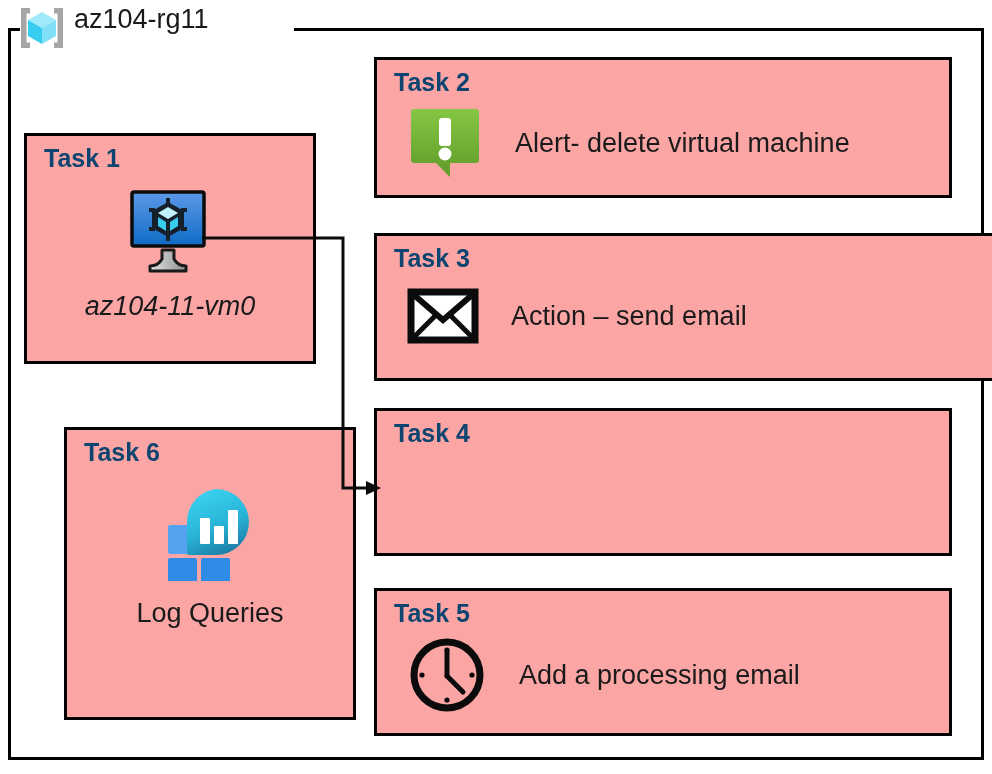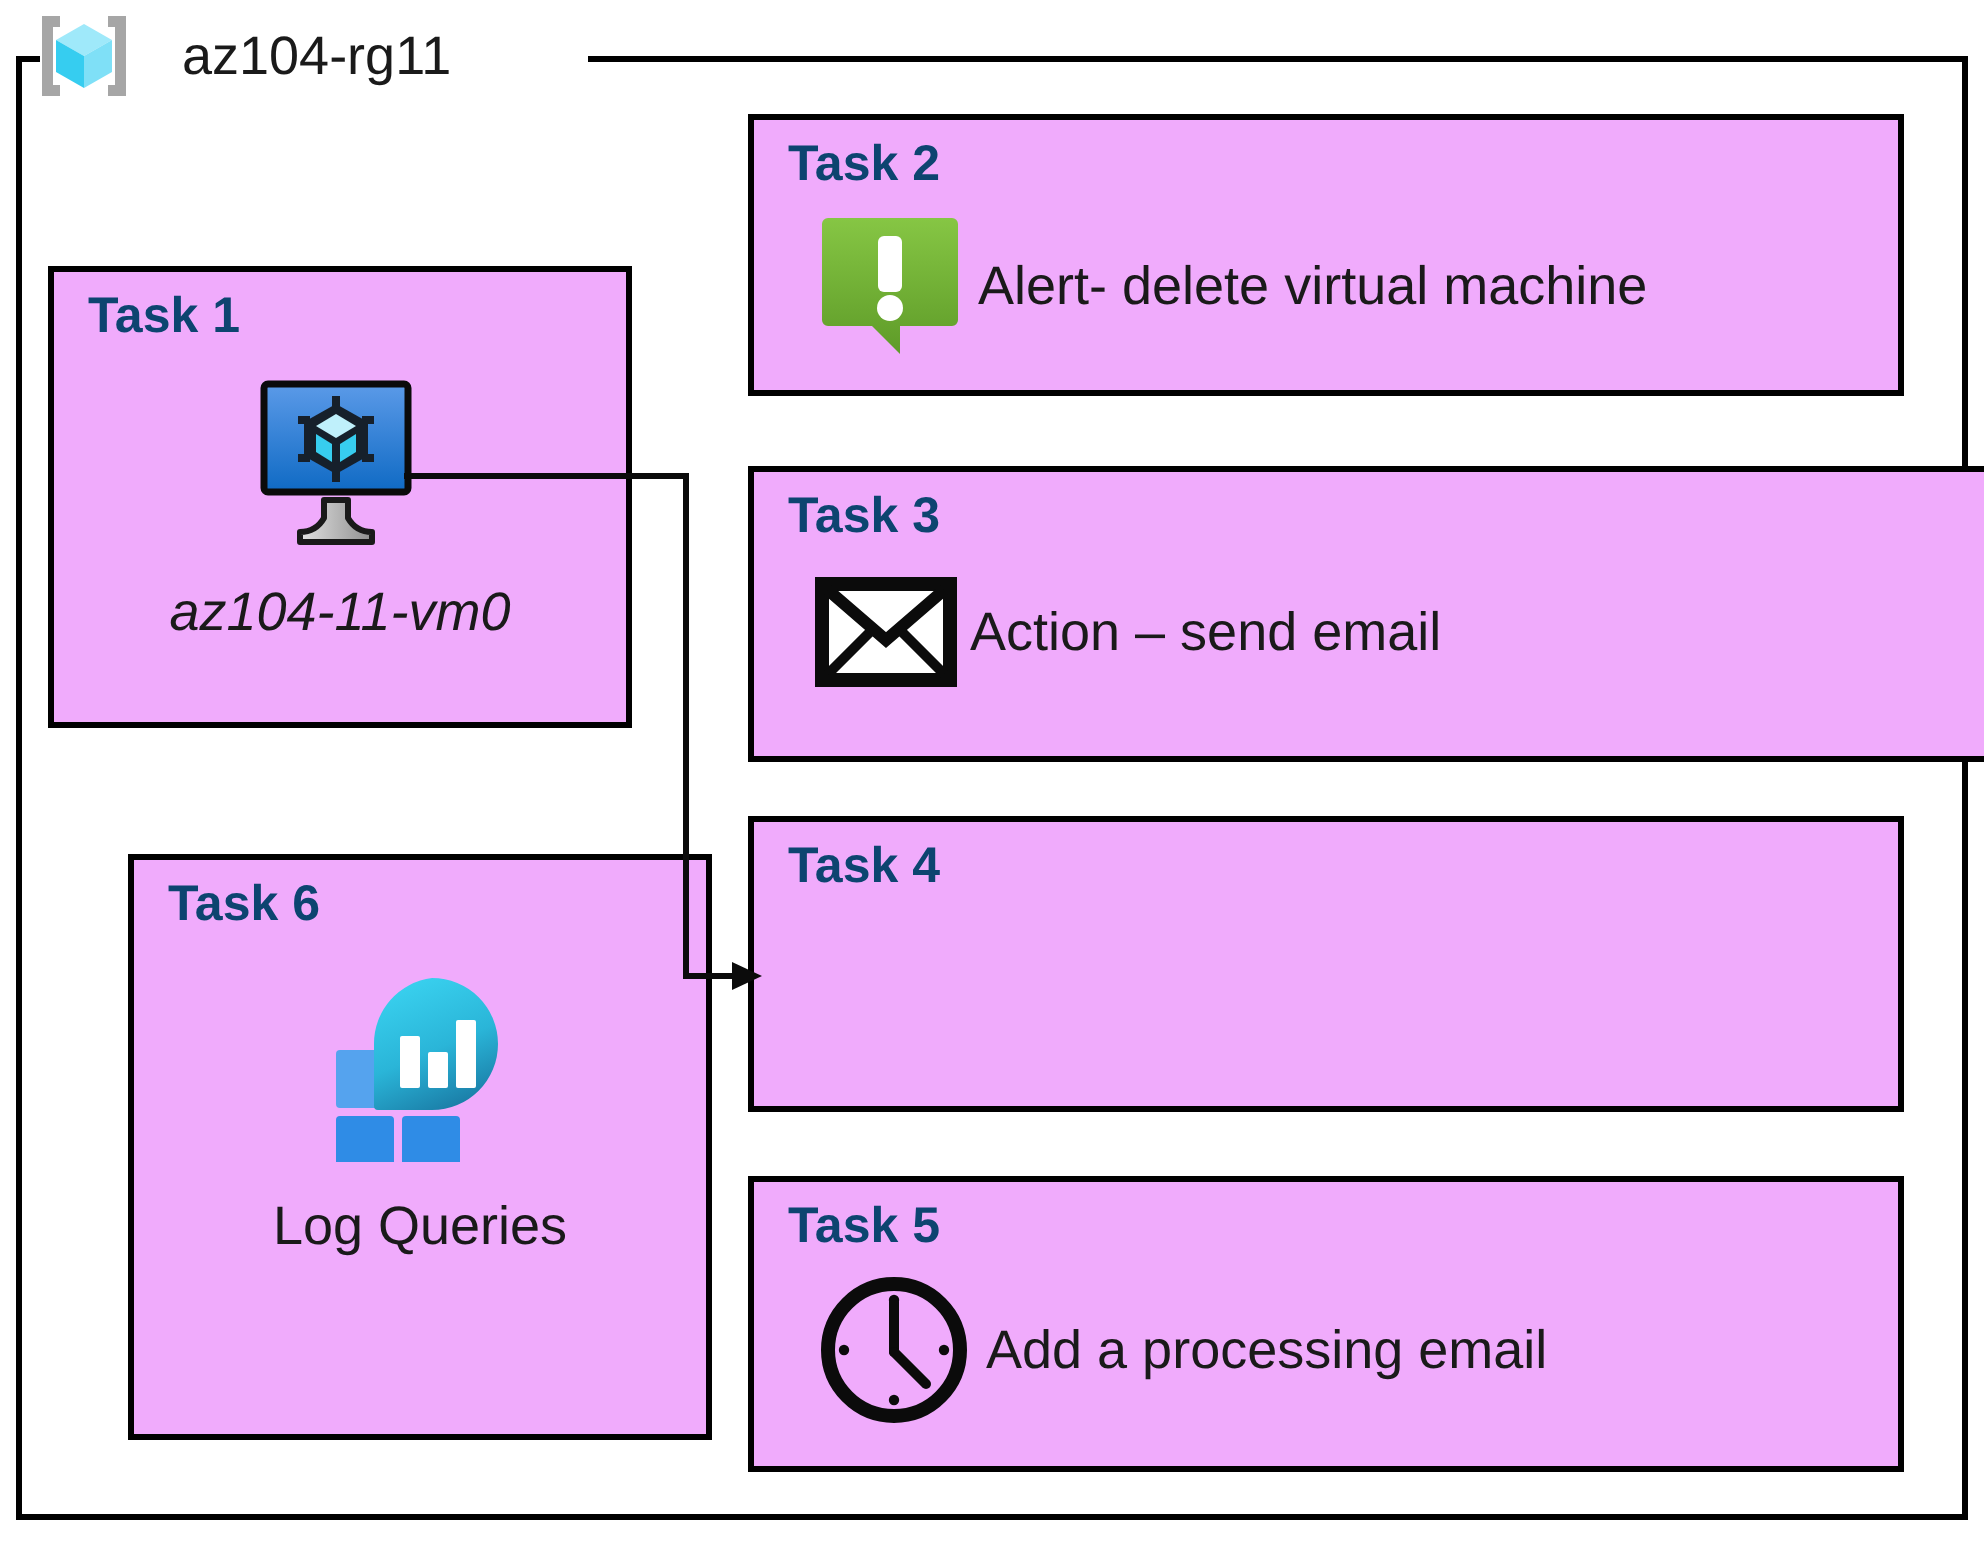--- a/index.html
+++ b/index.html
@@ -35,36 +35,36 @@
     height: 26px;
     background: #ffffff;
     z-index: 2;
   }
   #rg-header {
     position: absolute;
     left: 14px;
     top: 4px;
     height: 48px;
     display: flex;
-    align-items: center;
-    gap: 21px;
+    align-items: flex-start;
+    gap: 4px;
     z-index: 3;
   }
   #rg-title {
     font-size: 27px;
     color: #1a1a1a;
     letter-spacing: 0px;
     white-space: nowrap;
   }
 
   
   .card {
     position: absolute;
     box-sizing: border-box;
-    background: #f0abfc;
+    background: #fca5a5;
     border: 3px solid #000000;
   }
   .card-title {
     position: absolute;
     left: 17px;
     top: 8px;
     font-size: 25px;
     font-weight: bold;
     color: #0d4470;
     white-space: nowrap;
@@ -90,21 +90,21 @@
     text-align: center;
   }
 
   
   .card-h .row {
     position: absolute;
     left: 30px;
     right: 12px;
     display: flex;
     align-items: center;
-    gap: 6px;
+    gap: 32px;
   }
 
   
   #card-task1 { left: 24px;  top: 133px; width: 292px; height: 231px; }
   #card-task6 { left: 24px;  top: 427px; width: 292px; height: 293px; margin-left: 40px; }
   #card-task2 { left: 374px; top: 57px;  width: 578px; height: 141px; }
   #card-task3 { left: 374px; top: 233px; width: 695px; height: 148px; }
   #card-task4 { left: 374px; top: 408px; width: 578px; height: 148px; }
   #card-task5 { left: 374px; top: 588px; width: 578px; height: 148px; }
 

